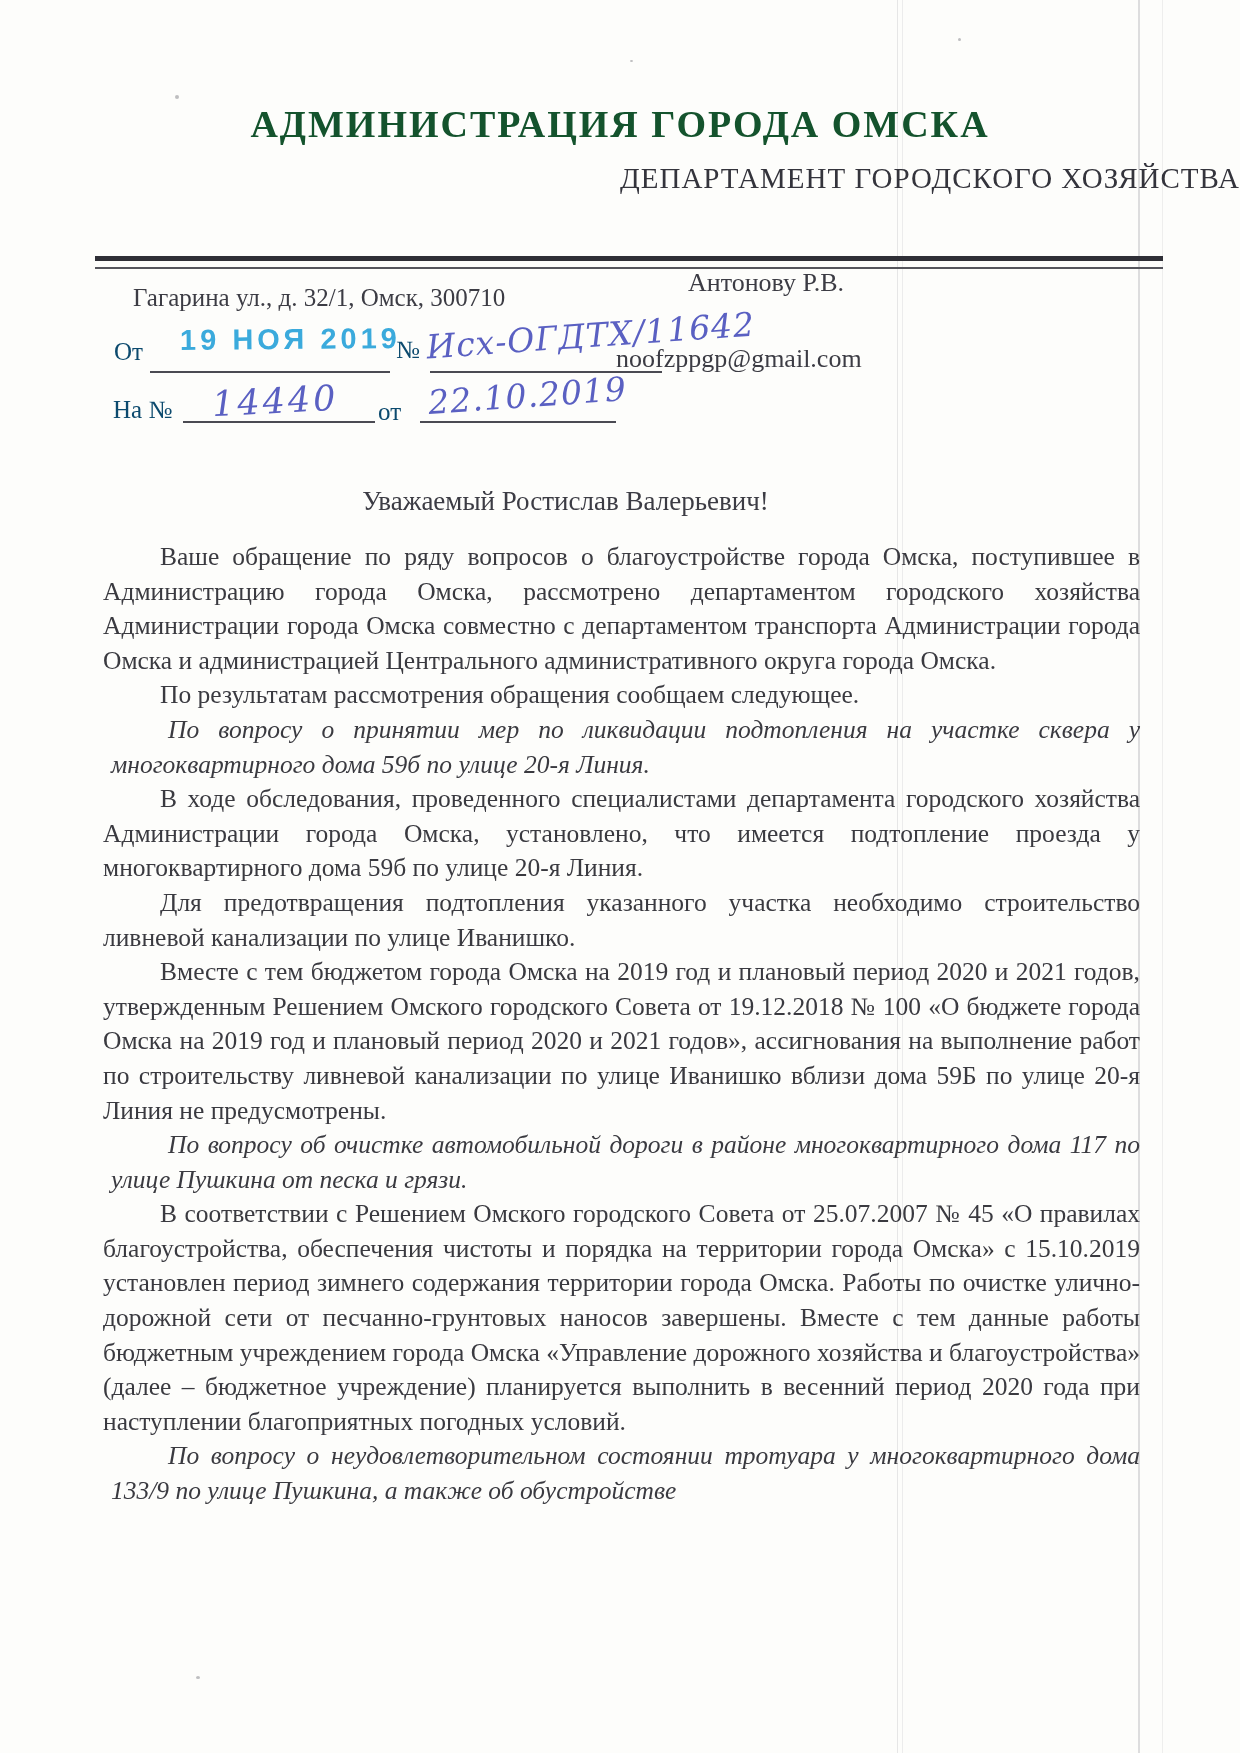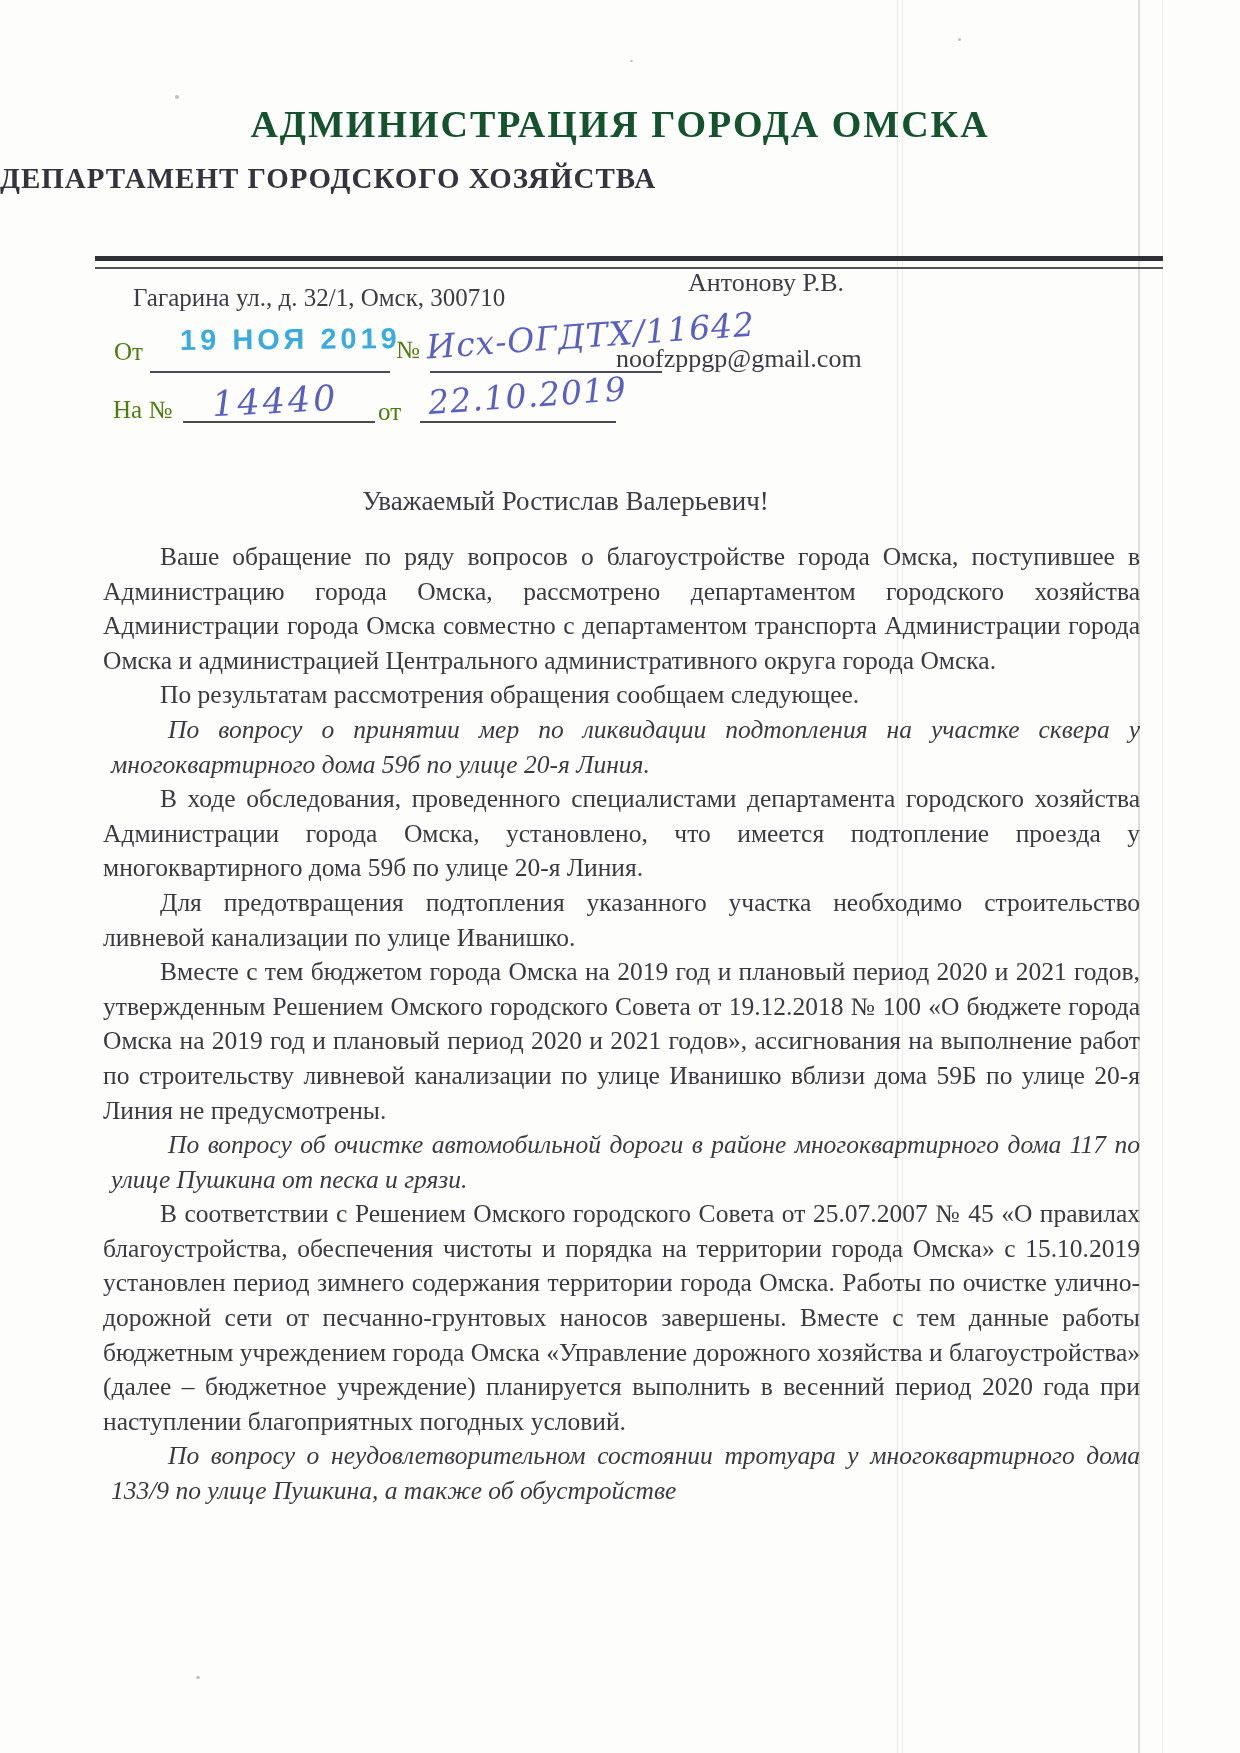--- a/index.html
+++ b/index.html
@@ -17,33 +17,33 @@
   .fold-line{position:absolute;top:0;bottom:0;width:1px;background:#d7d7d9;}
   .fold-line.b{background:#cfcfd2;width:2px;}
   .speck{position:absolute;background:#8a8a90;border-radius:50%;opacity:.55;}
 
   
   .h1{
     top:102px;left:0;width:1240px;text-align:center;
     font-size:38px;font-weight:bold;letter-spacing:2px;color:#14532d;
   }
   .h2{
-    top:162px;left:0;width:1240px;text-align:left;
-    font-size:29px;font-weight:bold;letter-spacing:1px;color:#34343c;
+    top:162px;left:0;width:1240px;text-align:right;
+    font-size:29px;font-weight:normal;letter-spacing:1px;color:#34343c;
   }
   .rule{
     top:256px;left:95px;width:1068px;height:6px;
     border-top:5px solid #2f2f36;border-bottom:2px solid #55555c;
   }
 
   
   .address{top:284px;left:133px;font-size:25px;}
   .recipient{top:268px;left:688px;font-size:26px;}
   .email{top:344px;left:616px;font-size:26px;}
-  .lbl{font-size:25px;color:#4d7c0f;}
+  .lbl{font-size:25px;color:#0c4a6e;}
   .ot-lbl{top:338px;left:114px;}
   .no-lbl{top:336px;left:396px;}
   .na-lbl{top:396px;left:113px;}
   .ot2-lbl{top:398px;left:378px;}
   .uline{position:absolute;height:2px;background:#4a4a52;}
   .ul1{top:371px;left:150px;width:240px;}
   .ul2{top:371px;left:430px;width:232px;}
   .ul3{top:421px;left:183px;width:192px;}
   .ul4{top:421px;left:420px;width:196px;}
 

